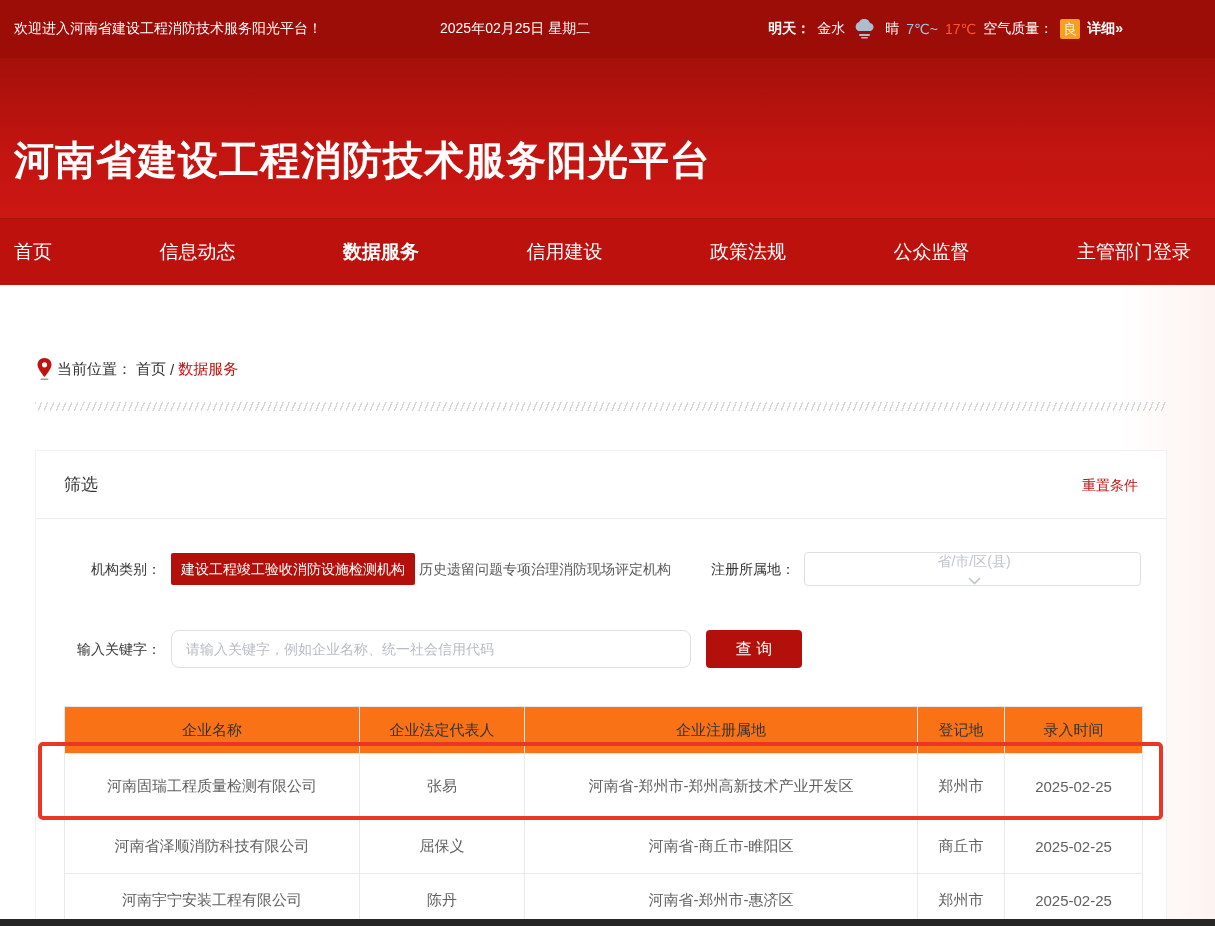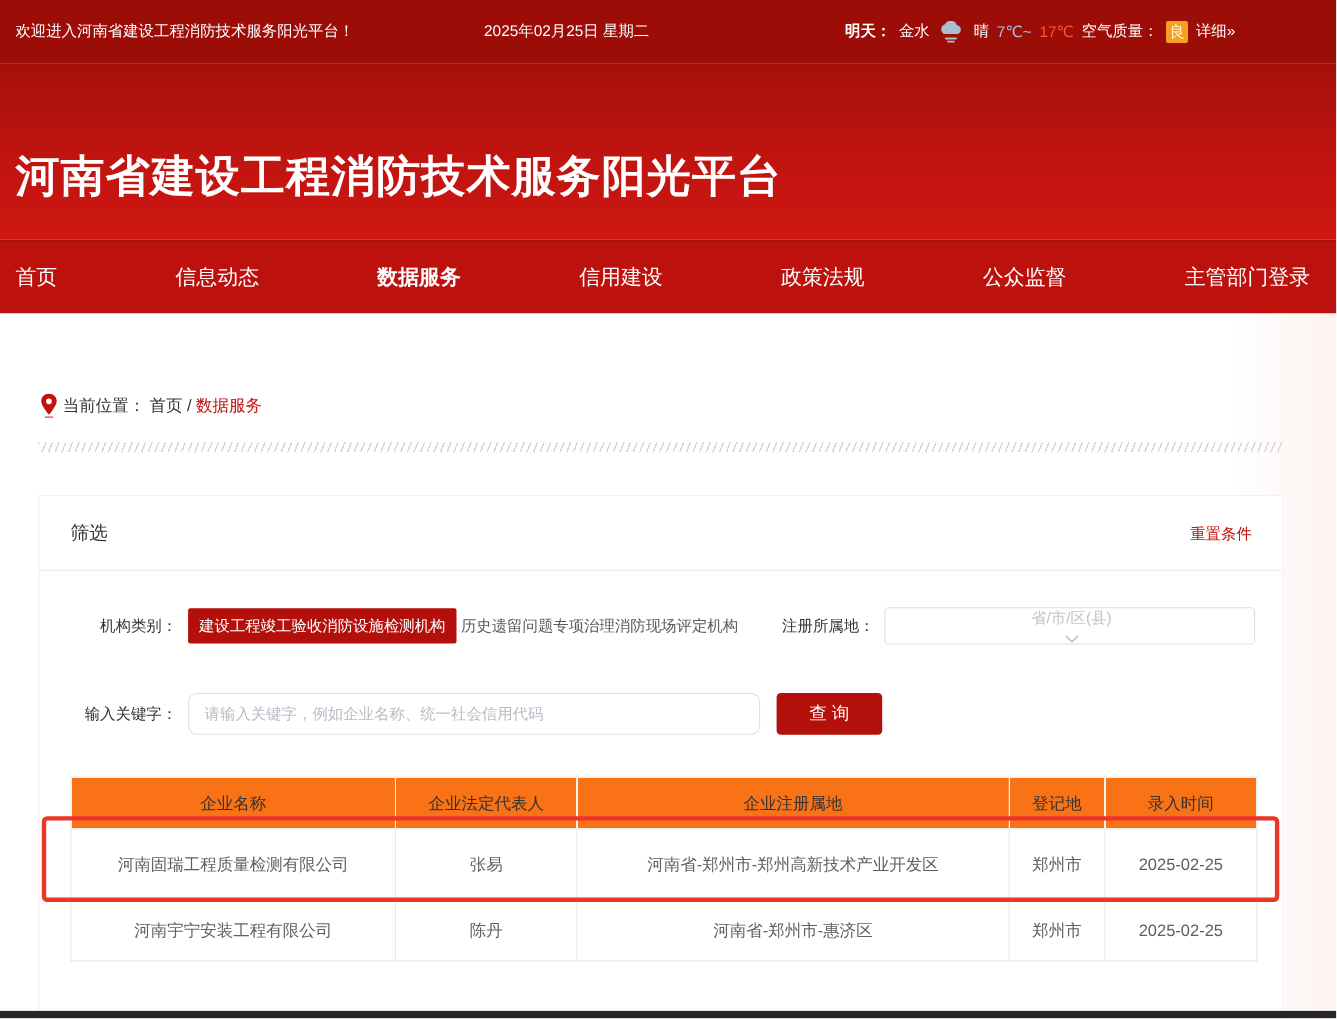--- a/index.html
+++ b/index.html
@@ -10,21 +10,21 @@
   .topbar { position:absolute; top:0; left:0; right:0; height:58px;
     background:#9c0d08; display:flex; align-items:center;
     padding:0 92px 0 14px; color:#fff; font-size:14px; }
   .topbar .date { margin-left:118px; }
   .weather { margin-left:auto; display:flex; align-items:center; gap:7px; }
   .weather .bold { font-weight:bold; }
   .temp-low { color:#9cc6e4; }
   .temp-high { color:#ff5533; }
   .air-badge { display:inline-block; background:#f7a01d; color:#fff7e6;
     padding:1px 3px; border-radius:2px; font-size:14px; line-height:18px; }
-  .detail-link { color:#fff; cursor:pointer; }
+  .detail-link { color:#fff; cursor:pointer;font-weight:bold; }
   .cloud-icon svg { display:block; }
 
   
   .banner { position:absolute; top:58px; left:0; right:0; height:160px;
     background:linear-gradient(180deg,#a5100a 0%, #c11410 55%, #cd1712 100%); }
   .banner h1 { position:absolute; left:14px; bottom:30px; color:#fff;
     font-size:40px; font-weight:bold; letter-spacing:1px; white-space:nowrap; }
 
   
   .nav { position:absolute; top:218px; left:0; right:0; height:67px;
@@ -203,20 +203,27 @@
         </thead>
         <tbody>
           <tr class="row-tall">
             <td>河南固瑞工程质量检测有限公司</td>
             <td>张易</td>
             <td>河南省-郑州市-郑州高新技术产业开发区</td>
             <td>郑州市</td>
             <td>2025-02-25</td>
           </tr>
           <tr class="row-std">
+            <td>河南省泽顺消防科技有限公司</td>
+            <td>屈保义</td>
+            <td>河南省-商丘市-睢阳区</td>
+            <td>商丘市</td>
+            <td>2025-02-25</td>
+          </tr>
+          <tr class="row-std">
             <td>河南宇宁安装工程有限公司</td>
             <td>陈丹</td>
             <td>河南省-郑州市-惠济区</td>
             <td>郑州市</td>
             <td>2025-02-25</td>
           </tr>
         </tbody>
       </table>
     </div>
 

